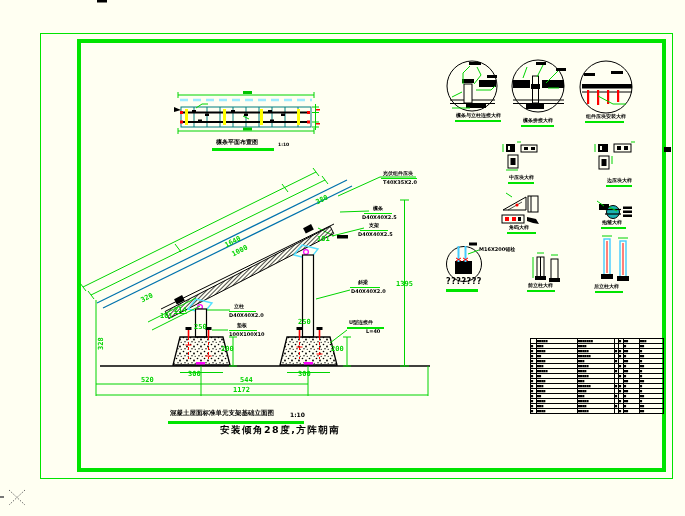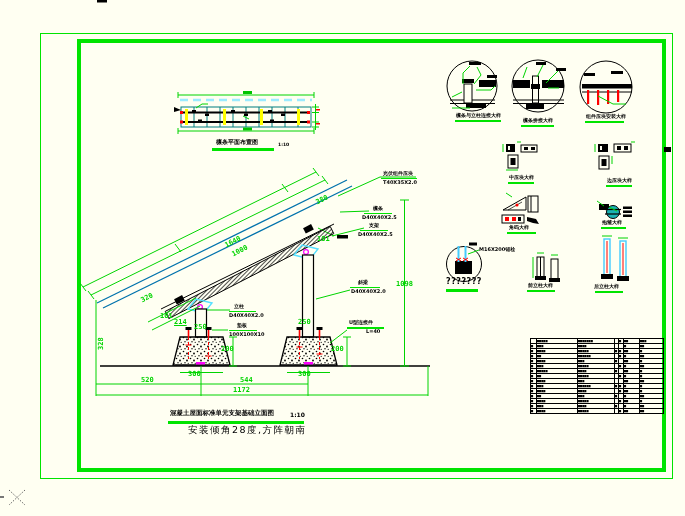--- a/index.html
+++ b/index.html
@@ -11,21 +11,21 @@
   .dim.sl{transform:rotate(-27deg);transform-origin:left top;}
   .lbl{color:#000;font-size:5px;font-weight:bold;letter-spacing:0px;}
   .cap{color:#000;font-size:5px;font-weight:bold;}
   .uline{position:absolute;z-index:3;background:#00e400;}
   .bom{position:absolute;left:530px;top:338px;z-index:2;border-collapse:collapse;table-layout:fixed;width:133px;}
   .bom td{border:0.6px solid #000;font-size:3.5px;line-height:4px;height:4px;padding:0;overflow:hidden;
           color:#000;font-family:"DejaVu Sans Mono",monospace;}
   .qmark{font-size:8px;font-weight:bold;letter-spacing:0.5px;color:#000;}
   .t1{color:#000;font-size:6.5px;font-weight:bold;}
   .t2{color:#000;font-size:6px;font-weight:bold;}
-  .t3{color:#000;font-size:9.5px;font-weight:normal;letter-spacing:1.5px;}
+  .t3{color:#000;font-size:9.5px;font-weight:bold;letter-spacing:1.5px;margin-left:32px;}
   .pc{color:#000;font-size:6px;font-weight:bold;}
 </style>
 </head>
 <body>
 
 <div id="stage">
 
 <svg id="linework" width="685" height="516" viewBox="0 0 685 516">
   <defs>
     <pattern id="hatch" width="3" height="3" patternUnits="userSpaceOnUse" patternTransform="rotate(45)">
@@ -353,26 +353,26 @@
 
 <span class="txt pc" style="left:216px;top:139px;">檩条平面布置图</span>
 <span class="txt" style="left:278px;top:143px;font-size:4.5px;color:#000;font-weight:bold;">1:10</span>
 <div class="uline" style="left:212px;top:148px;width:62px;height:2.5px;"></div>
 
 <span class="txt dim sl" style="left:315px;top:200px;">380</span>
 <span class="txt dim sl" style="left:224px;top:243px;">1640</span>
 <span class="txt dim sl" style="left:231px;top:252px;">1000</span>
 <span class="txt dim sl" style="left:140px;top:298px;">320</span>
 <span class="txt dim" style="left:160px;top:313px;">101</span>
-<span class="txt dim" style="left:174px;top:319px;text-decoration:underline;">214</span>
+<span class="txt dim" style="left:174px;top:307px;text-decoration:underline;">214</span>
 <span class="txt dim" style="left:194px;top:324px;">250</span>
 <span class="txt dim" style="left:317px;top:236px;">101</span>
 <span class="txt dim" style="left:298px;top:319px;">250</span>
 <span class="txt dim" style="left:98px;top:350px;transform:rotate(-90deg);transform-origin:left top;">328</span>
-<span class="txt dim" style="left:396px;top:281px;">1098</span>
+<span class="txt dim" style="left:396px;top:281px;">1395</span>
 <span class="txt dim" style="left:221px;top:346px;">200</span>
 <span class="txt dim" style="left:331px;top:346px;">200</span>
 <span class="txt dim" style="left:188px;top:371px;">300</span>
 <span class="txt dim" style="left:298px;top:371px;">300</span>
 <span class="txt dim" style="left:141px;top:377px;">520</span>
 <span class="txt dim" style="left:240px;top:377px;">544</span>
 <span class="txt dim" style="left:233px;top:387px;">1172</span>
 
 <span class="txt lbl" style="left:383px;top:171px;">光伏组件压块</span>
 <div class="uline" style="left:381px;top:177.5px;width:36px;height:1.5px;"></div>

